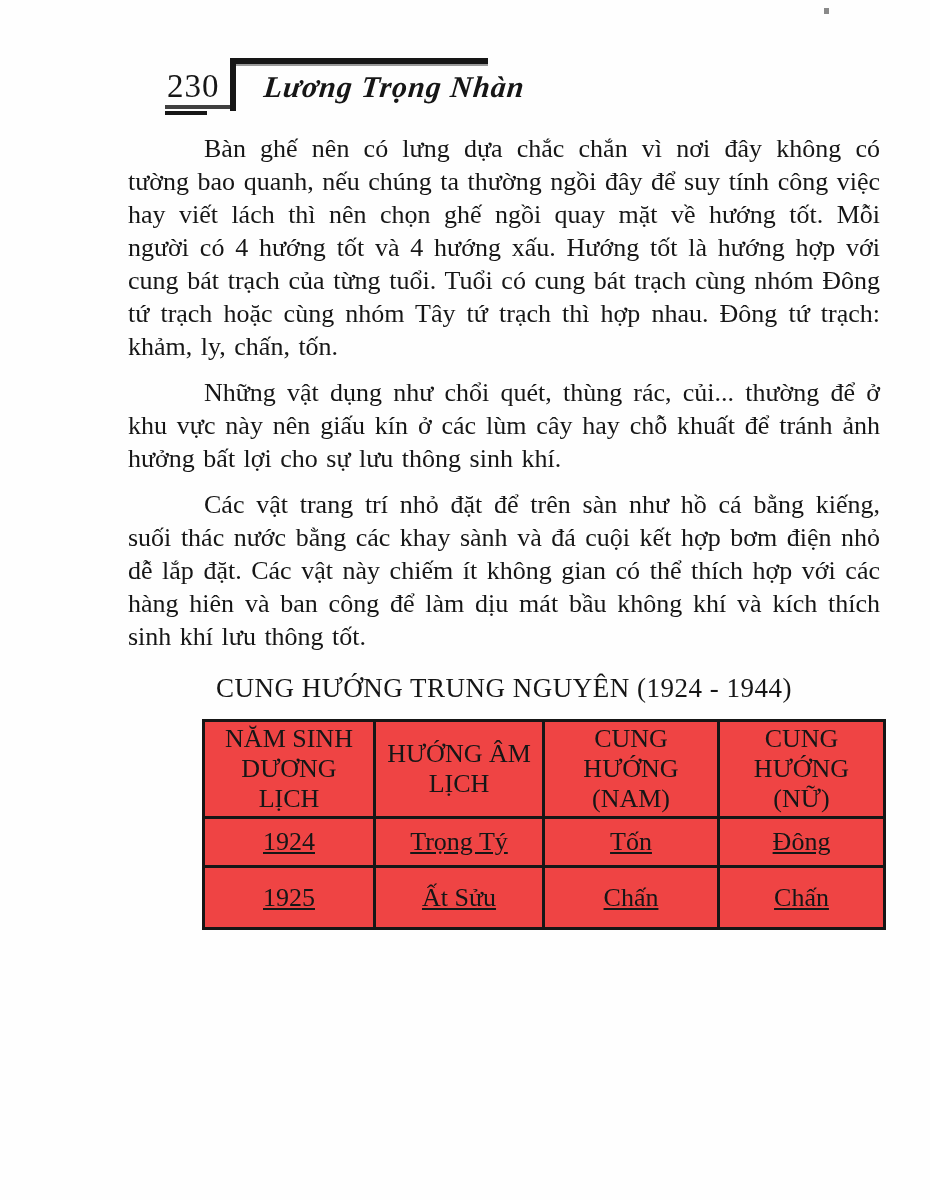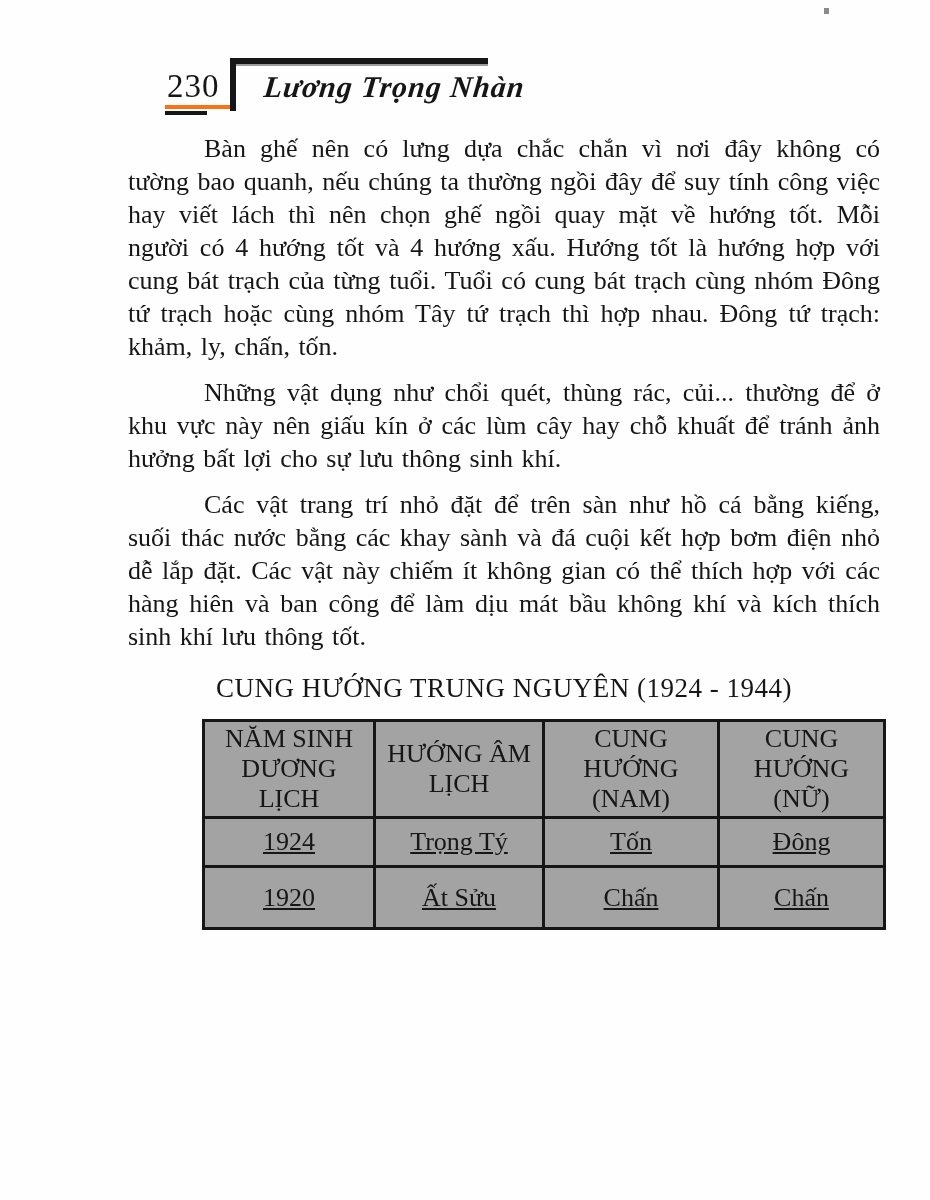--- a/index.html
+++ b/index.html
@@ -21,21 +21,21 @@
     width: 5px; height: 6px; background: #8a8a8a;
   }
   
   .header {
     position: absolute; left: 165px; top: 58px;
     display: flex; align-items: flex-start;
   }
   .pagenum-wrap {
     position: relative;
     padding: 12px 10px 2px 2px;
-    border-bottom: 4px solid #f97316;
+    border-bottom: 4px solid #404040;
   }
   .pagenum-wrap::after {
     content: "";
     position: absolute; left: 0; bottom: -10px;
     width: 42px; height: 4px; background: #161616;
   }
   .page-num {
     font-size: 33px; line-height: 1;
     letter-spacing: 1px;
   }
@@ -77,21 +77,21 @@
     text-align: center;
     letter-spacing: 0.5px;
     white-space: nowrap;
   }
   
   table.cung-table {
     margin: 14px 0 0 74px;
     width: 681px;
     border-collapse: collapse;
     table-layout: fixed;
-    background: #a3a3a3;
+    background: #ef4444;
   }
   table.cung-table col.c1 { width: 171px; }
   table.cung-table col.c2 { width: 169px; }
   table.cung-table col.c3 { width: 175px; }
   table.cung-table col.c4 { width: 166px; }
   table.cung-table th, table.cung-table td {
     border: 3px solid #161616;
     text-align: center; vertical-align: middle;
     padding: 2px 4px;
   }
@@ -155,21 +155,21 @@
         </tr>
       </thead>
       <tbody>
         <tr class="r1">
           <td>1924</td>
           <td>Trọng Tý</td>
           <td>Tốn</td>
           <td>Đông</td>
         </tr>
         <tr class="r2">
-          <td>1920</td>
+          <td>1925</td>
           <td>Ất Sửu</td>
           <td>Chấn</td>
           <td>Chấn</td>
         </tr>
       </tbody>
     </table>
   </div>
 
 </div>
 

